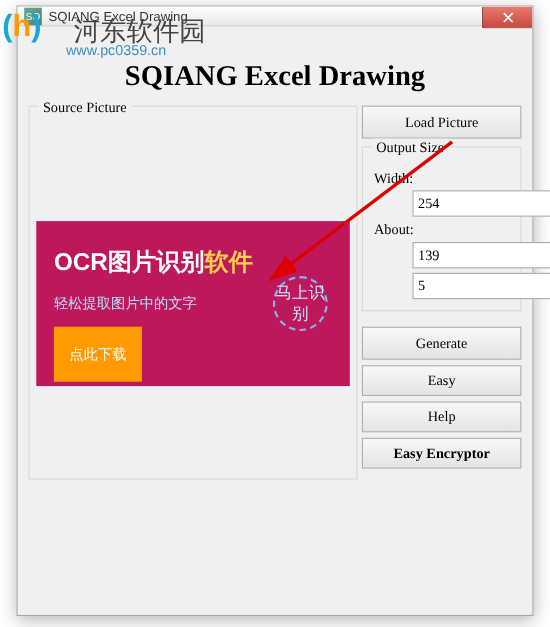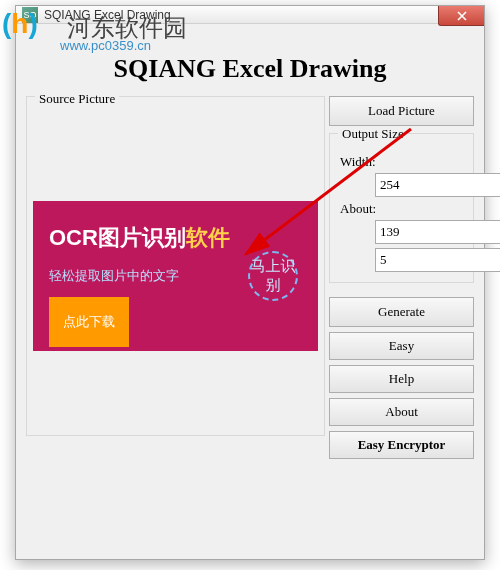--- a/index.html
+++ b/index.html
@@ -288,21 +288,20 @@
 
               </div>
             </div>
           </div>
         </fieldset>
 
         <div class="spacer"></div>
         <button class="btn">Generate</button>
         <button class="btn small">Easy</button>
         <button class="btn small">Help</button>
-        <button class="btn small">About</button>
         <button class="btn small" style="font-weight:bold">Easy Encryptor</button>
       </div>
     </div>
 
     <svg class="arrow-overlay" viewBox="0 0 200 140">
       <defs>
         <marker id="ah" markerWidth="10" markerHeight="10" refX="8" refY="3" orient="auto">
           <path d="M0,0 L0,6 L9,3 z" fill="#d00"></path>
         </marker>
       </defs>

